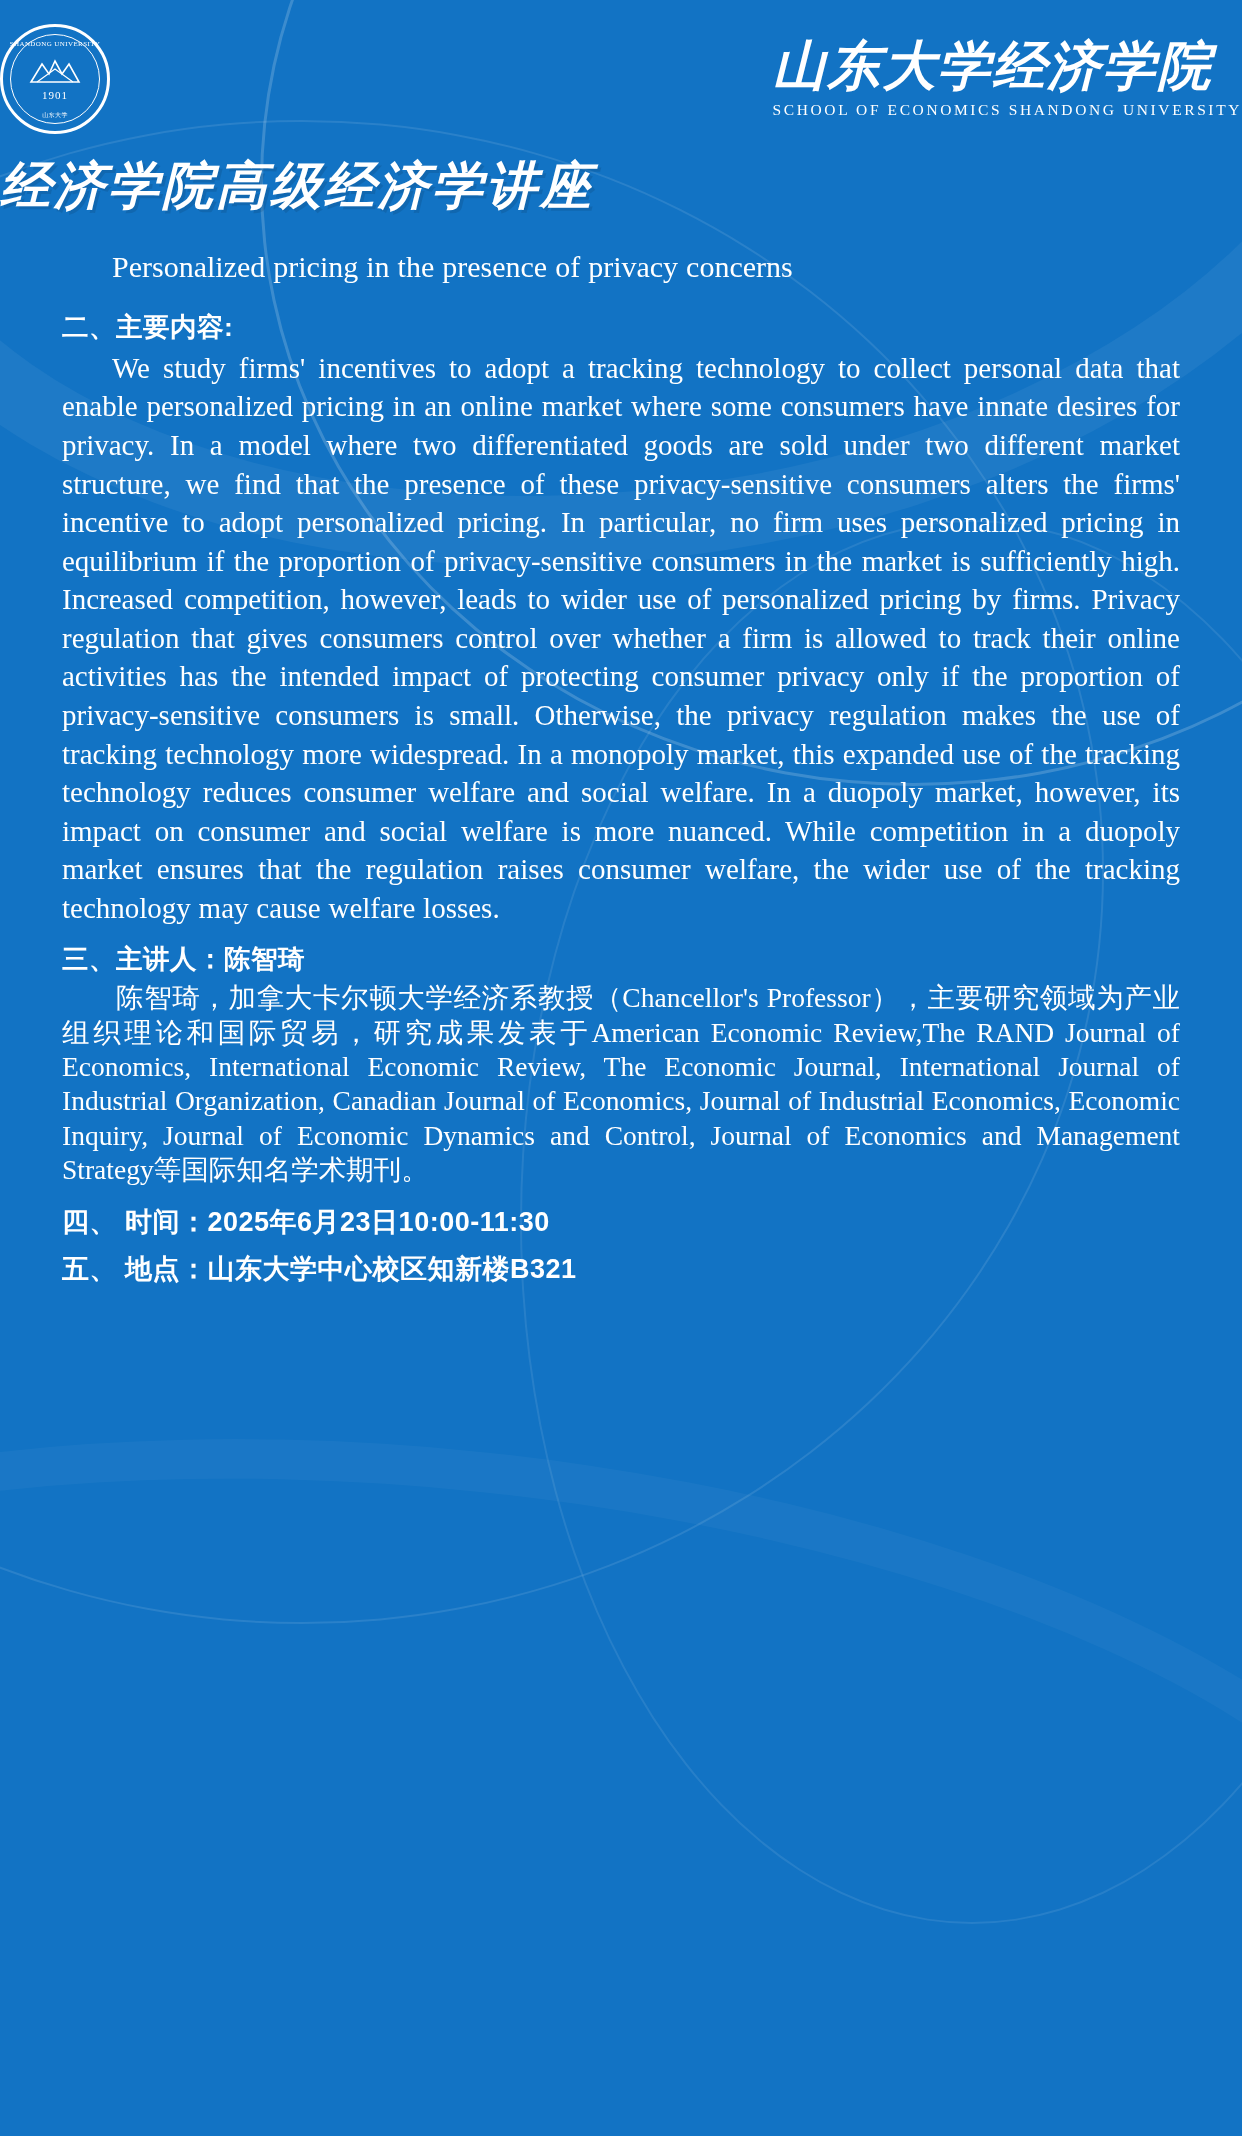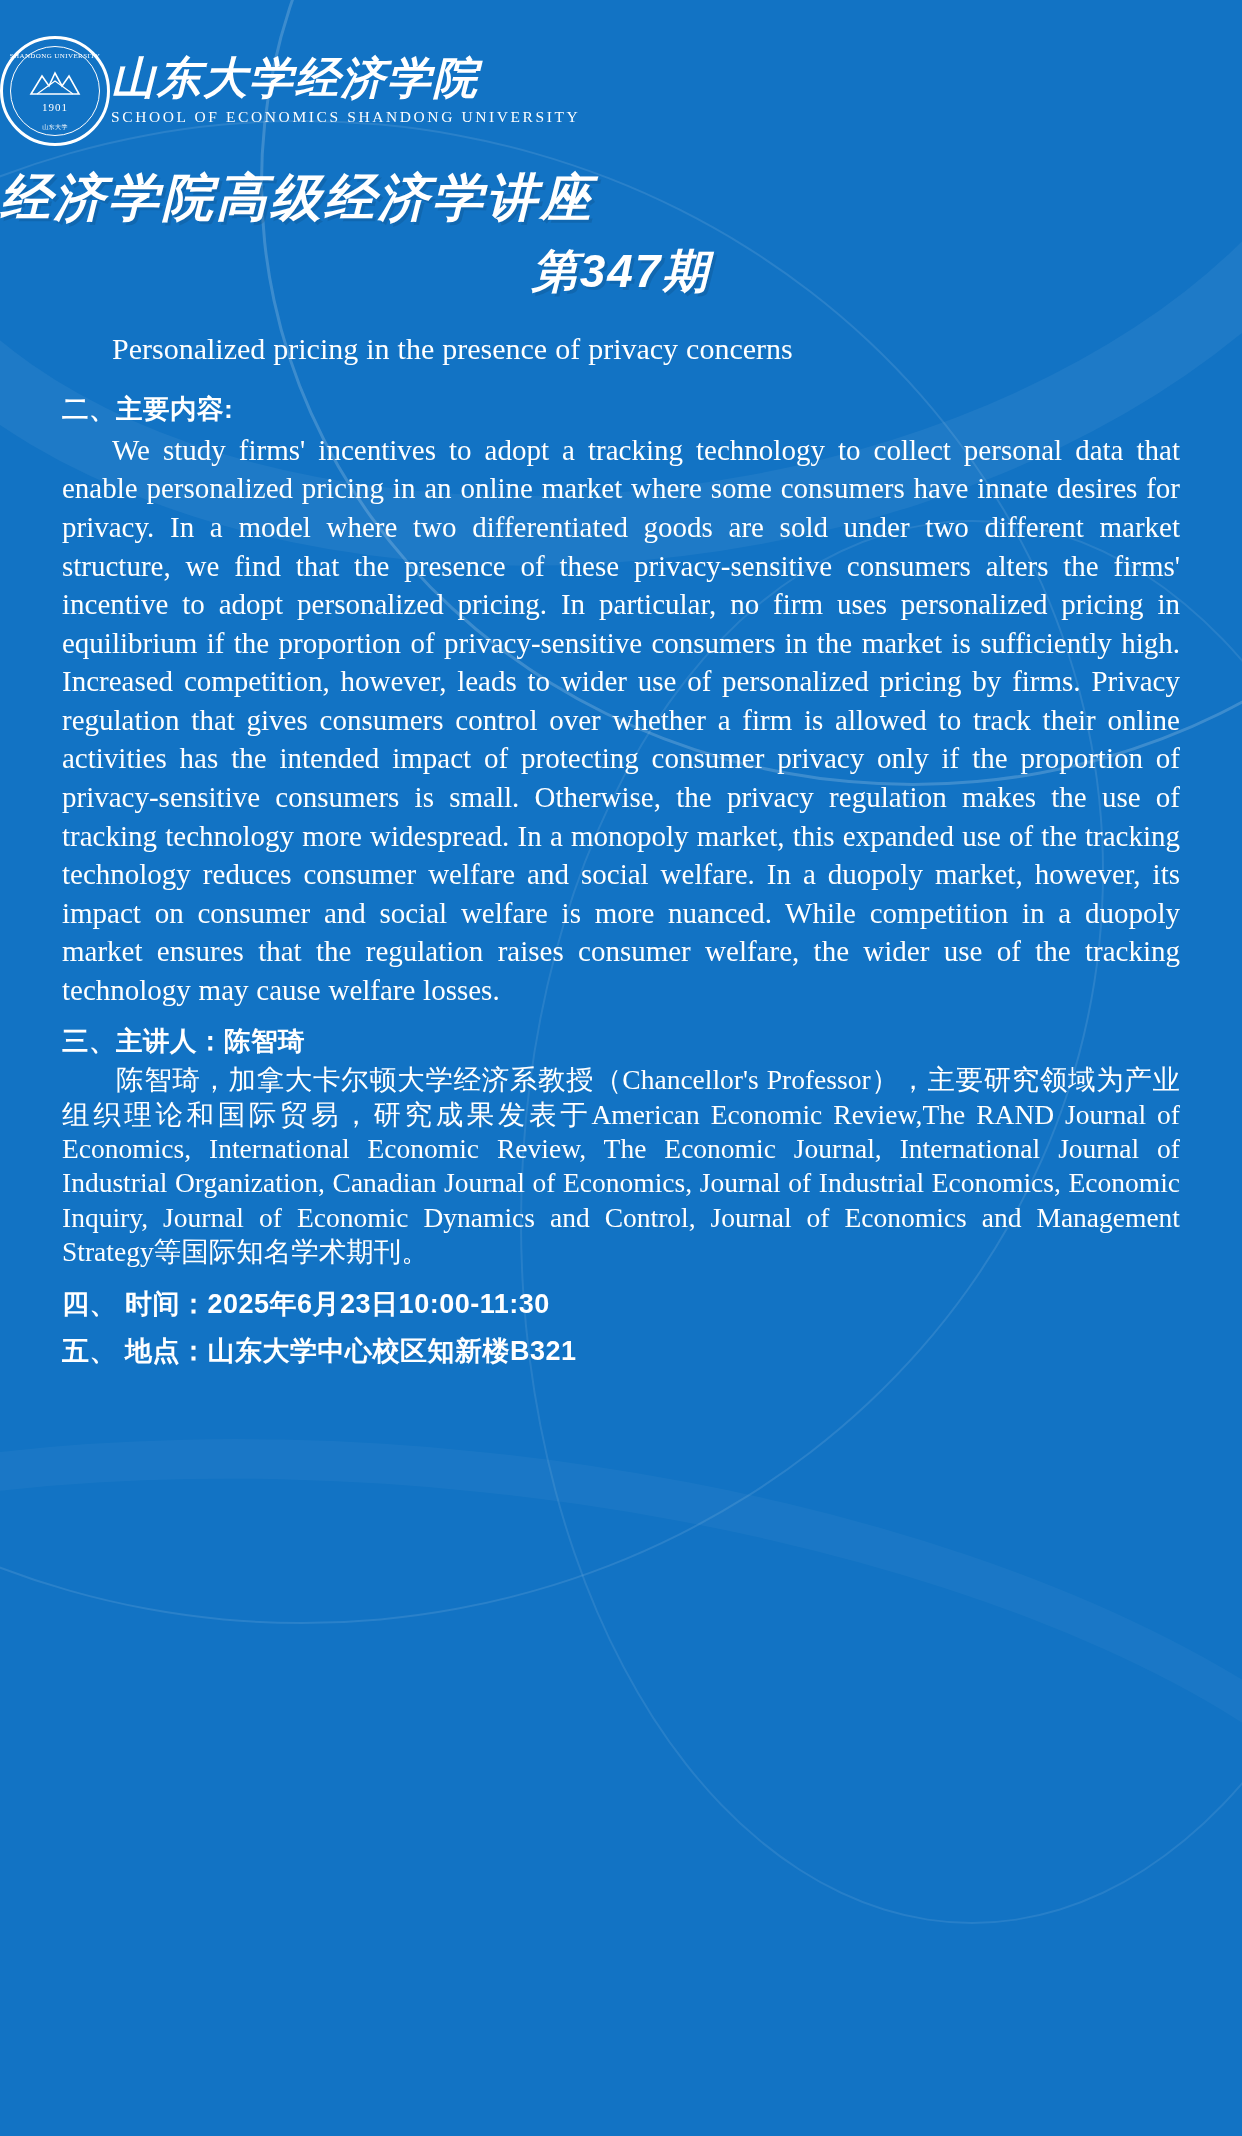--- a/index.html
+++ b/index.html
@@ -33,23 +33,23 @@
     z-index: 2;
     width: 1242px;
     height: 2136px;
     box-sizing: border-box;
   }
 
   
   .logo-row {
     display: flex;
     align-items: center;
-    justify-content: flex-start;
-    padding-top: 36px;
-    gap: 1px;
+    justify-content: space-between;
+    padding-top: 24px;
+    gap: 28px;
   }
   .logo-seal {
     width: 104px;
     height: 104px;
     border-radius: 50%;
     border: 3px solid #ffffff;
     position: relative;
     flex: 0 0 auto;
     display: flex;
     align-items: center;
@@ -86,21 +86,21 @@
   }
   .seal-arc-top { top: 13px; }
   .seal-arc-bottom { bottom: 11px; font-size: 6px; }
 
   .logo-text {
     display: flex;
     flex-direction: column;
     align-items: flex-start;
   }
   .logo-cn {
-    font-size: 44px;
+    font-size: 53px;
     font-weight: bold;
     font-style: italic;
     letter-spacing: 2px;
     font-family: "Liberation Serif", serif;
     line-height: 1.05;
     white-space: nowrap;
   }
   .logo-en {
     font-size: 15.5px;
     letter-spacing: 2.6px;
@@ -199,21 +199,20 @@
       </div>
       <div class="seal-arc-bottom">山东大学</div>
     </div>
     <div class="logo-text">
       <div class="logo-cn">山东大学经济学院</div>
       <div class="logo-en">SCHOOL OF ECONOMICS SHANDONG UNIVERSITY</div>
     </div>
   </div>
 
   <div class="title-main">经济学院高级经济学讲座</div>
-  <div class="title-sub">第347期</div>
 
   <div class="content">
 
     <div class="sec-body topic">Personalized pricing in the presence of privacy concerns</div>
 
     <div class="sec-head">二、主要内容:</div>
     <div class="sec-body abstract">We study firms' incentives to adopt a tracking technology to collect personal data that enable personalized pricing in an online market where some consumers have innate desires for privacy. In a model where two differentiated goods are sold under two different market structure, we find that the presence of these privacy‑sensitive consumers alters the firms' incentive to adopt personalized pricing. In particular, no firm uses personalized pricing in equilibrium if the proportion of privacy‑sensitive consumers in the market is sufficiently high. Increased competition, however, leads to wider use of personalized pricing by firms. Privacy regulation that gives consumers control over whether a firm is allowed to track their online activities has the intended impact of protecting consumer privacy only if the proportion of privacy‑sensitive consumers is small. Otherwise, the privacy regulation makes the use of tracking technology more widespread. In a monopoly market, this expanded use of the tracking technology reduces consumer welfare and social welfare. In a duopoly market, however, its impact on consumer and social welfare is more nuanced. While competition in a duopoly market ensures that the regulation raises consumer welfare, the wider use of the tracking technology may cause welfare losses.</div>
 
     <div class="sec-head gap">三、主讲人：陈智琦</div>
     <div class="sec-body bio">陈智琦，加拿大卡尔顿大学经济系教授（Chancellor's Professor），主要研究领域为产业组织理论和国际贸易，研究成果发表于American Economic Review,The RAND Journal of Economics, International Economic Review, The Economic Journal, International Journal of Industrial Organization, Canadian Journal of Economics, Journal of Industrial Economics, Economic Inquiry, Journal of Economic Dynamics and Control, Journal of Economics and Management Strategy等国际知名学术期刊。</div>

